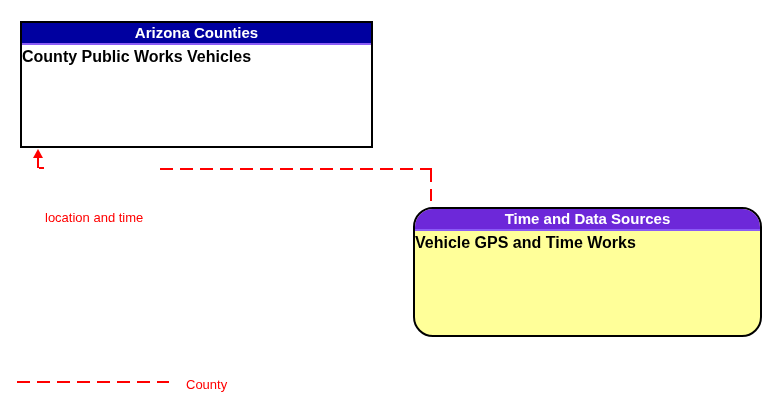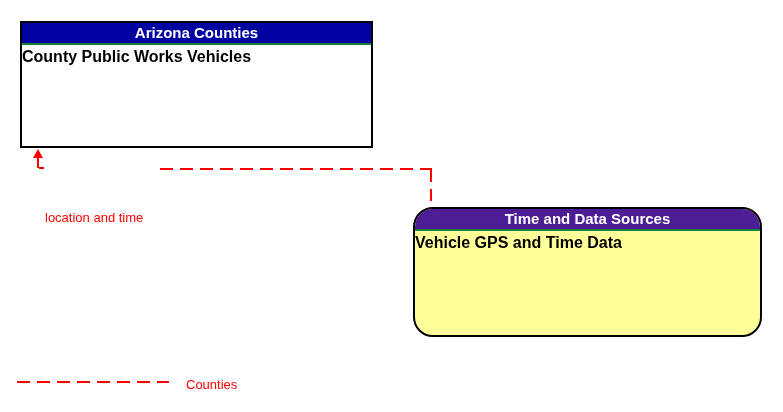--- a/index.html
+++ b/index.html
@@ -15,21 +15,21 @@
     position: absolute;
     border: 2px solid #000000;
     box-sizing: border-box;
   }
   .entity-hdr {
     height: 20px;
     line-height: 20px;
     text-align: center;
     font-size: 15px;
     font-weight: bold;
-    border-bottom: 2px solid #15803d;
+    border-bottom: 2px solid #8b5cf6;
     white-space: nowrap;
     overflow: hidden;
   }
   .entity-bod {
     font-size: 16px;
     font-weight: bold;
     padding-top: 3px;
     white-space: nowrap;
   }
   #box-source { left: 20px; top: 21px; width: 353px; height: 127px; background: #ffffff; }
@@ -71,27 +71,27 @@
 <body>
 
 <div class="canvas">
 
   <div class="entity-box" id="box-source">
     <div class="entity-hdr" style="background-color: rgb(0, 0, 160); color: rgb(255, 255, 255);">Arizona Counties</div>
     <div class="entity-bod" style="color: rgb(0, 0, 0);">County Public Works Vehicles</div>
   </div>
 
   <div class="entity-box" id="box-target">
-    <div class="entity-hdr" style="background-color: #4c1d95; color: rgb(255, 255, 255);">Time and Data Sources</div>
-    <div class="entity-bod" style="color: rgb(0, 0, 0);">Vehicle GPS and Time Data</div>
+    <div class="entity-hdr" style="background-color: #6d28d9; color: rgb(255, 255, 255);">Time and Data Sources</div>
+    <div class="entity-bod" style="color: rgb(0, 0, 0);">Vehicle GPS and Time Works</div>
   </div>
 
   <div class="arrowhead-up"></div>
   <div class="flow-stem"></div>
   <div class="flow-tick"></div>
   <span class="flow-label">location and time</span>
   <div class="dash-h" id="flow-dash-h"></div>
   <div class="dash-v" id="flow-dash-v"></div>
 
   <div class="dash-h" id="legend-line"></div>
-  <span class="legend-label">Counties</span>
+  <span class="legend-label">County</span>
 
 </div>
 
 </body></html>

